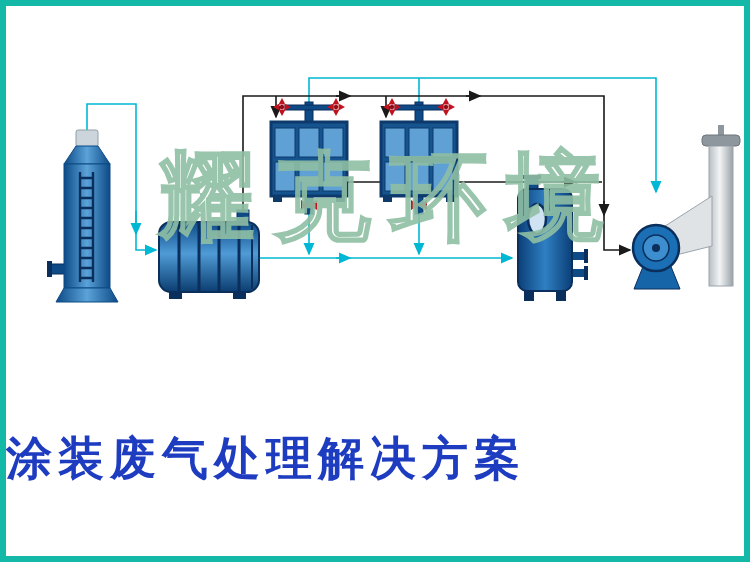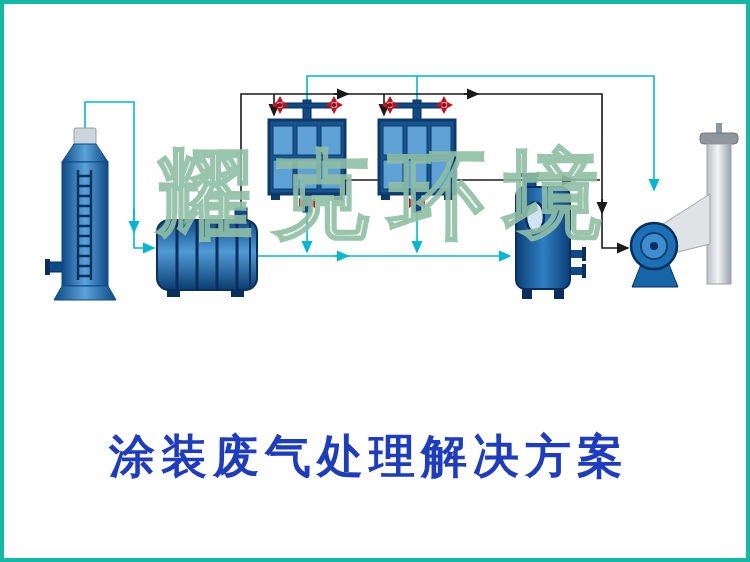--- a/index.html
+++ b/index.html
@@ -1,29 +1,29 @@
 <!DOCTYPE html>
 <html><head>
 <meta charset="utf-8">
 <style>
   html,body{margin:0;padding:0;background:#ffffff;}
   .canvas{
     position:relative;
     width:750px;height:562px;
     background:#ffffff;
-    border:4px solid #14b8a6;
+    border:6px solid #14b8a6;
     box-sizing:border-box;
     margin:0 auto;
     overflow:hidden;
     font-family:"DejaVu Sans",sans-serif;
   }
   .canvas svg{position:absolute;left:0;top:0;}
   .title{
     position:absolute;left:0;right:12px;top:422px;
-    text-align:center;
+    text-align:left;
     font-family:"DejaVu Serif",serif;
     font-weight:bold;
     font-size:46px;
     letter-spacing:6px;
     color:#1e3cc0;
   }
   .watermark-text{
     font-family:"DejaVu Sans",sans-serif;
     font-weight:bold;
   }

